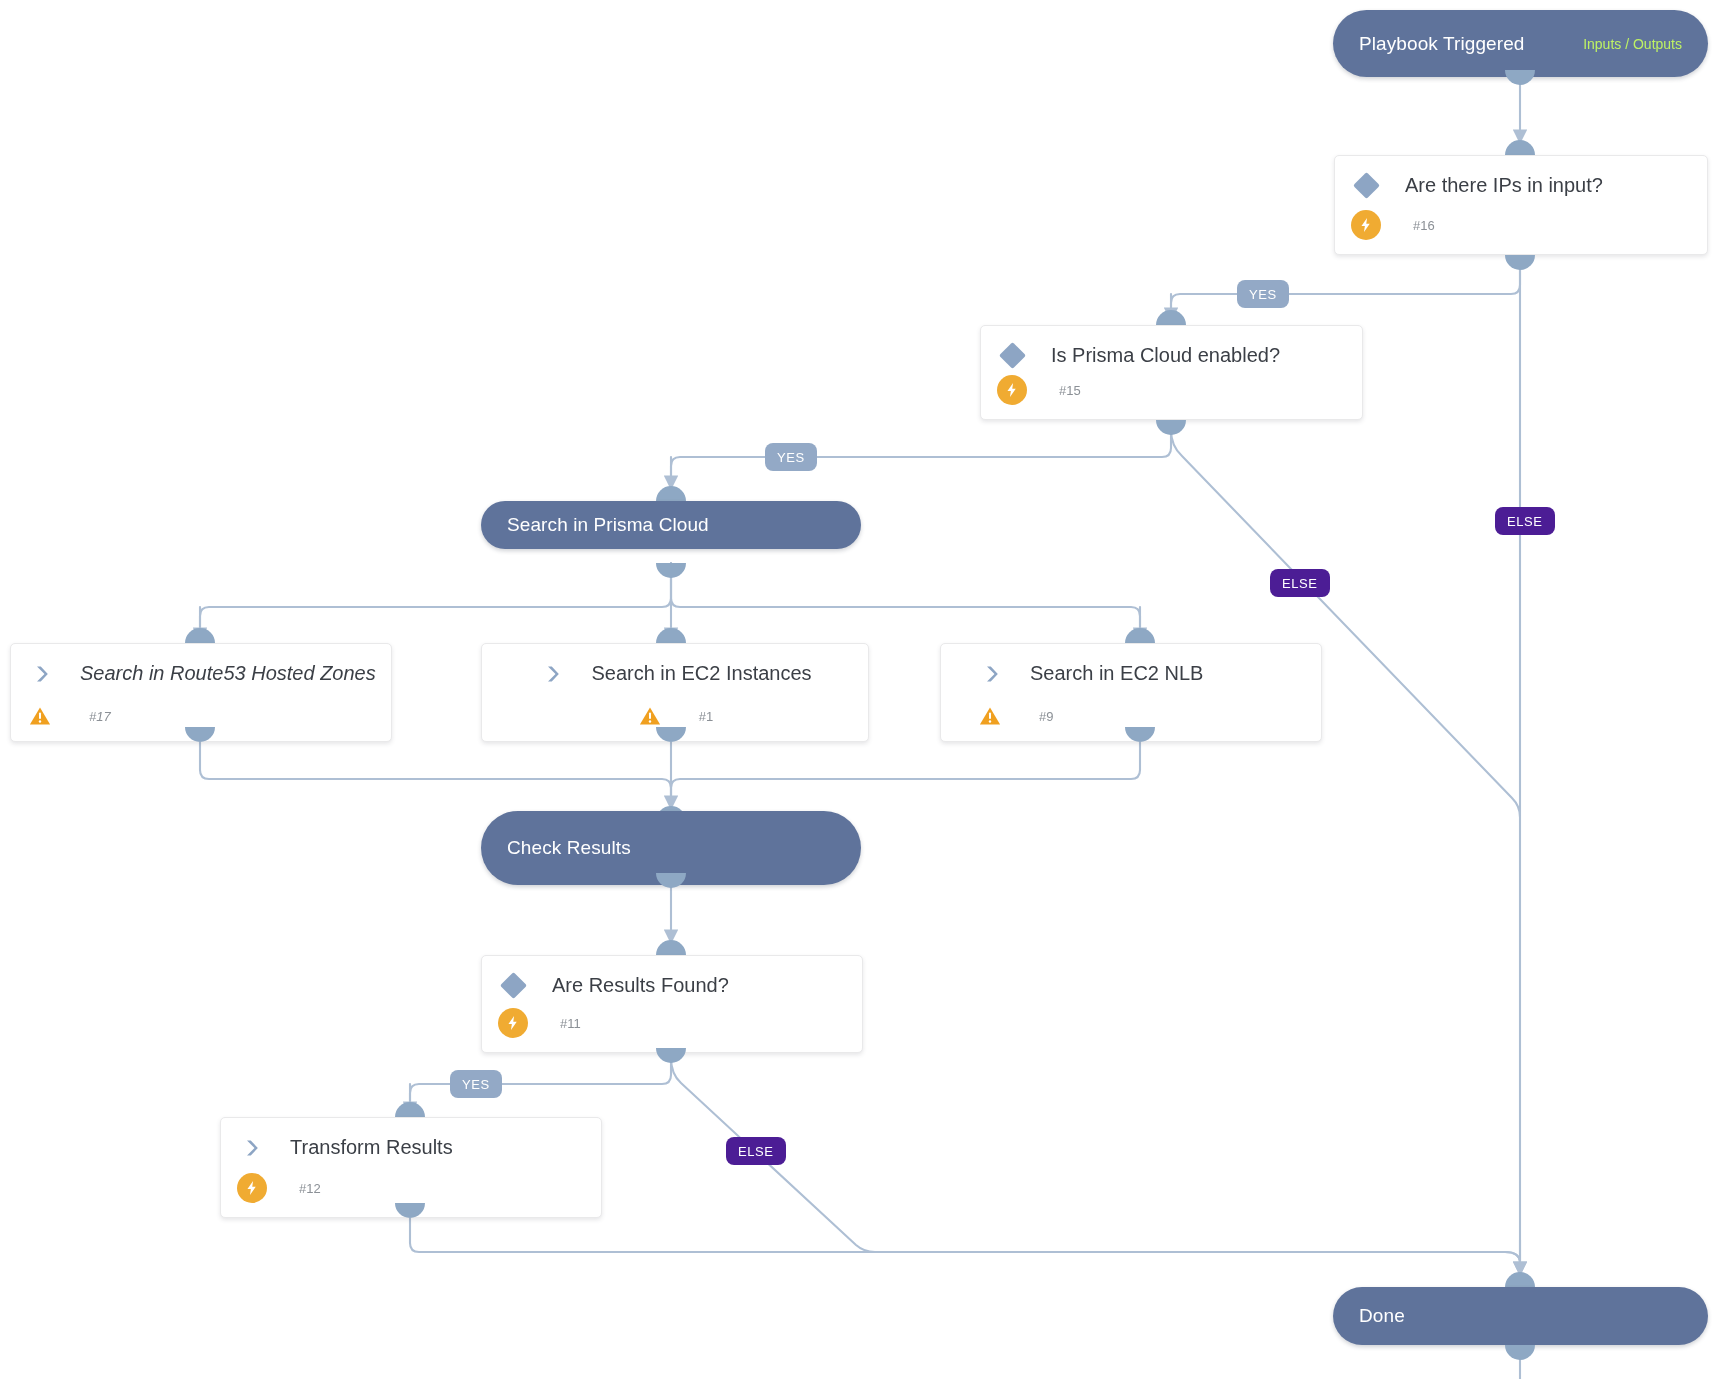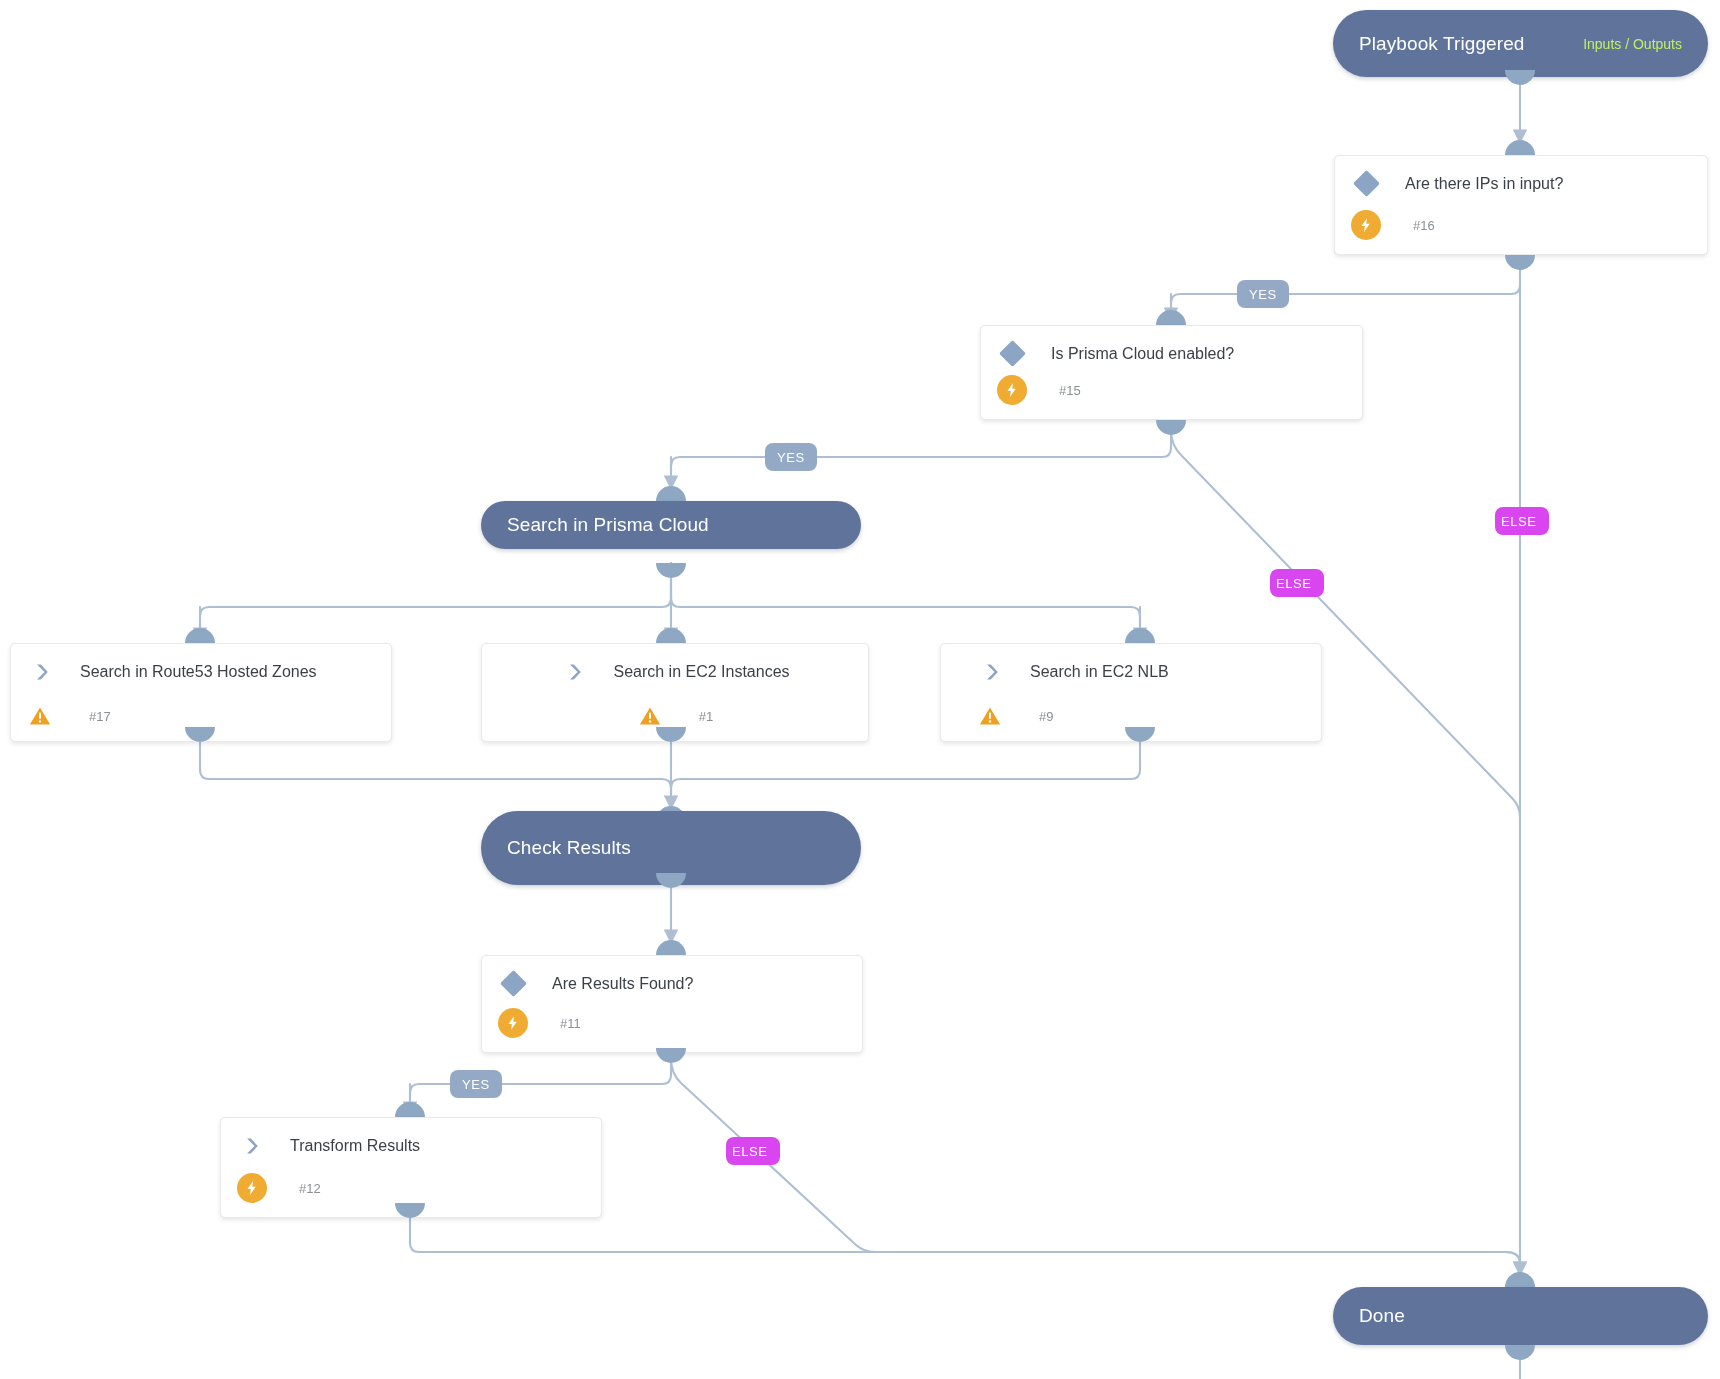--- a/index.html
+++ b/index.html
@@ -68,21 +68,21 @@
     flex-direction: column;
     justify-content: space-between;
     padding: 0;
   }
   .card-top {
     display: flex;
     align-items: center;
     padding: 18px 16px 0 16px;
   }
   .card-title {
-    font-size: 16px;
+    font-size: 20px;
     color: #3b3f46;
     white-space: nowrap;
   }
   .card-bottom {
     display: flex;
     align-items: center;
     padding: 0 16px 14px 16px;
     gap: 8px;
   }
   .card-id {
@@ -156,21 +156,21 @@
     justify-content: center;
     font-size: 13px;
     letter-spacing: 0.6px;
     color: #ffffff;
     border-radius: 8px;
     height: 28px;
     padding: 0 12px;
     box-sizing: border-box;
   }
   .elabel.yes { background: #93a9c6; }
-  .elabel.els { background: #d946ef; padding-left: 6px; }
+  .elabel.els { background: #4c1d95; }
 </style>
 </head>
 <body>
 
 <div id="canvas">
 
   <svg id="edge-layer" viewBox="0 0 1720 1379" width="1720" height="1379">
     <defs>
       <marker id="arrow" viewBox="0 0 10 10" refX="7.2" refY="5" markerWidth="7" markerHeight="7" orient="auto-start-reverse">
         <path d="M 0 0 L 10 5 L 0 10 z" fill="#aebfd4"></path>
@@ -256,21 +256,21 @@
   </div>
   <div class="port bottom" style="left:1156px; top:420px;"></div>
 
   <div class="port top" style="left:656px; top:486px;"></div>
   <div class="node pill" style="left:481px; top:501px; width:380px; height:48px;">
     <span class="pill-label">Search in Prisma Cloud</span>
   </div>
   <div class="port bottom" style="left:656px; top:563px;"></div>
 
   <div class="port top" style="left:185px; top:628px;"></div>
-  <div class="node card" style="left:10px; top:643px; width:382px; height:99px;">
+  <div class="node card" style="left:10px; top:643px; width:382px; height:99px;font-style:italic;">
     <div class="card-top">
       <svg class="icon-chevron" viewBox="0 0 24 24" aria-hidden="true">
         <path d="M6 3 L15 12 L6 21 L10.5 21 L19 12 L10.5 3 Z" fill="#8da5c4"></path>
       </svg>
       <span class="card-title">Search in Route53 Hosted Zones</span>
     </div>
     <div class="card-bottom">
       <svg class="badge-warn" viewBox="0 0 24 24" aria-hidden="true">
         <path d="M12 2.6 L23 21.4 H1 Z" fill="#f0a020"></path>
         <rect x="10.9" y="8.2" width="2.2" height="7" rx="1.1" fill="#ffffff"></rect>

